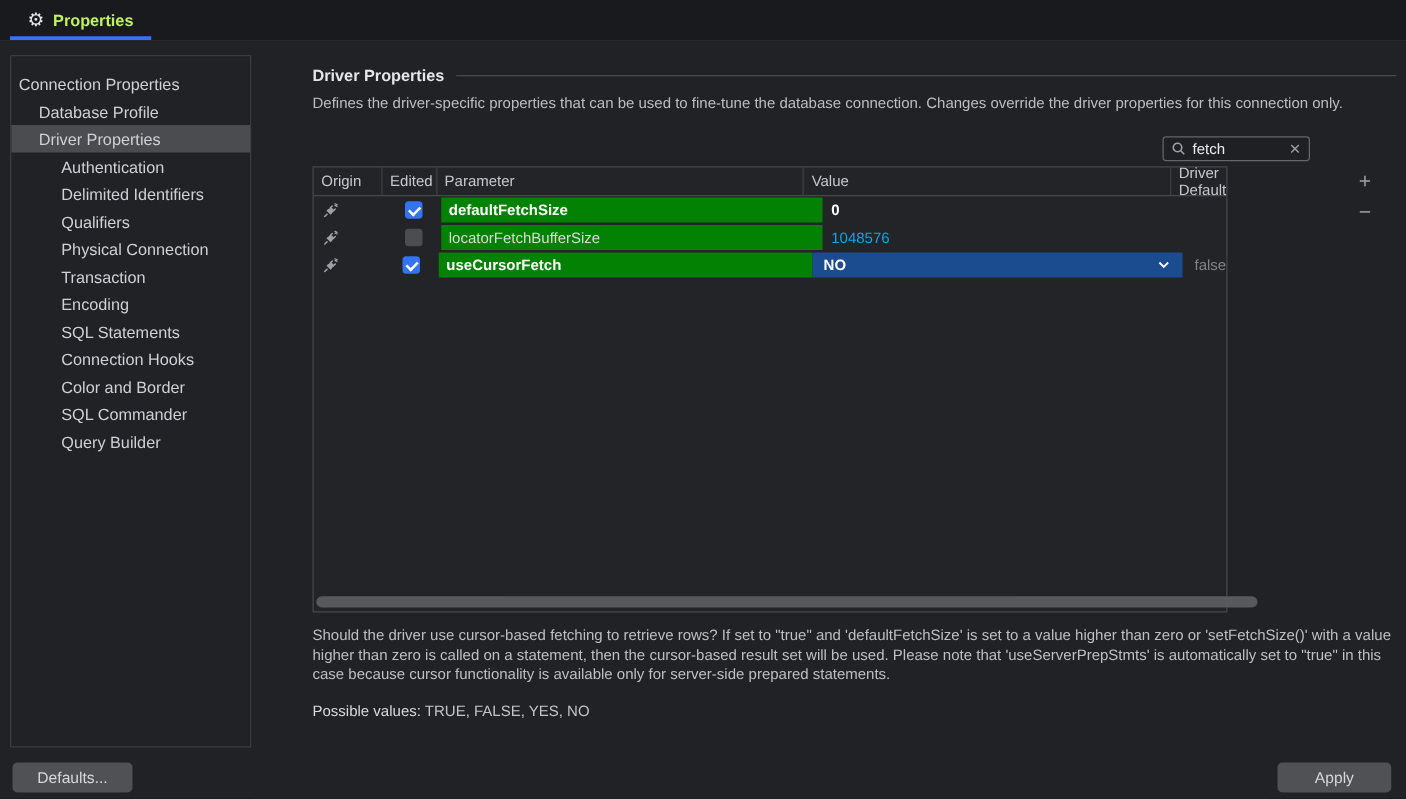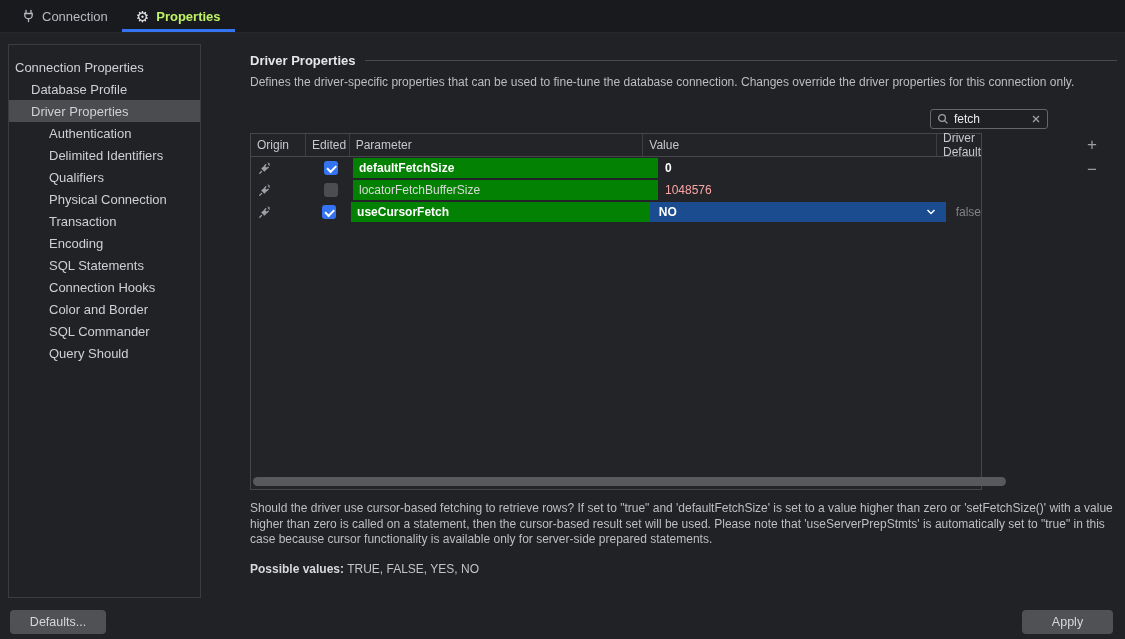--- a/index.html
+++ b/index.html
@@ -47,21 +47,21 @@
   .th { font-size:12px; color:#c6c8cd; padding-left:6px; display:flex; align-items:center; border-right:1px solid #3c3e42; }
   .th:last-child { border-right:none; }
   .w-origin { width:57px; } .w-edited { width:45px; } .w-param { width:305px; } .w-value { width:305px; } .w-default { flex:1; }
   .trow { display:flex; height:22px; align-items:center; }
   .c-origin { width:57px; padding-left:7px; display:flex; align-items:center; }
   .c-edited { width:45px; display:flex; justify-content:center; }
   .c-param { width:305px; height:100%; padding:1px 0; }
   .param-fill { background:var(--green,#038103); height:100%; display:flex; align-items:center; padding-left:6px; font-size:12px; color:#d9dbd9; }
   .param-fill.em { color:#ffffff; font-weight:bold;text-align:center; }
   .c-value { width:305px; height:100%; display:flex; align-items:center; }
-  .value-text { padding-left:7px; font-size:12px; color:#fca5a5; }
+  .value-text { padding-left:7px; font-size:12px; color:#0ea5e9; }
   .value-text.em { color:#ffffff; font-weight:bold; }
   .dropdown {
     flex:1; height:20px; margin:1px 3px 1px 0; background:var(--dropdown-blue,#1b4c8f);
     display:flex; align-items:center; padding:0 9px; color:#fff; font-weight:bold; font-size:12px;
   }
   .dropdown .dd-space { flex:1; }
   .c-default { flex:1; font-size:12px; color:#818386; padding-left:7px; }
   .checkbox { width:14px; height:14px; border-radius:3px; position:relative; }
   .checkbox.unchecked { background:#4b4d51; }
   .checkbox.checked { background:var(--checkbox-blue,#3574f0); }
@@ -72,48 +72,35 @@
   .hscroll { position:absolute; left:2px; bottom:3px; width:753px; height:9px; border-radius:5px; background:#57595d; }
   .tbl-btn {
     position:absolute; left:1083px; width:18px; height:18px; display:flex; align-items:center; justify-content:center;
     color:#9b9ea3; font-size:17px; line-height:1; cursor:default;
   }
   .tbl-btn.add { top:135px; }
   .tbl-btn.remove { top:160px; }
   
   .help { position:absolute; left:250px; top:501px; width:872px; font-size:12px; line-height:15.5px; color:#bdbfc2; }
   .pvals { position:absolute; left:250px; top:562px; font-size:12px; color:#c2c4c7; }
-  .pvals .pv-label { font-weight:bold; color:#d7d9dc;text-align:right; }
+  .pvals .pv-label { font-weight:normal; color:#d7d9dc;text-align:right; }
   
   .btn {
     position:absolute; top:610px; height:24px; background:#4f5154; border-radius:4px;
     color:#d5d7da; font-size:12.5px; display:flex; align-items:center; justify-content:center; cursor:default;
   }
   .btn-defaults { left:10px; width:96px; }
   .btn-apply { left:1022px; width:91px; }
 </style>
 </head>
 <body>
 
 <div class="app">
 
   <div class="tabbar">
-    <div class="tab inactive">
-      <span style="display:flex;">
-        <svg width="13" height="14" viewBox="0 0 13 14">
-          <g stroke="#b7bac0" stroke-width="1.3" fill="none" stroke-linecap="round">
-            <line x1="4" y1="1.5" x2="4" y2="4"></line>
-            <line x1="9" y1="1.5" x2="9" y2="4"></line>
-            <path d="M2.8 4.5 h7.4 v2 a3.7 3.2 0 0 1 -7.4 0 z"></path>
-            <line x1="6.5" y1="10" x2="6.5" y2="12.5"></line>
-          </g>
-        </svg>
-      </span>
-      <span class="tab-label">Connection</span>
-    </div>
     <div class="tab active">
       <span class="gear-glyph">⚙</span>
       <span class="tab-label">Properties</span>
     </div>
   </div>
 
   <div class="sidebar">
     <div id="side-list">
         <div class="side-item" style="padding-left: 6px;">
 
@@ -162,21 +149,21 @@
         <div class="side-item" style="padding-left: 40px;">
 
     <span class="side-label">Color and Border</span>
   </div>
         <div class="side-item" style="padding-left: 40px;">
 
     <span class="side-label">SQL Commander</span>
   </div>
         <div class="side-item" style="padding-left: 40px;">
 
-    <span class="side-label">Query Should</span>
+    <span class="side-label">Query Builder</span>
   </div>
       </div>
   </div>
 
   <div class="section-head">
     <span class="section-title">Driver Properties</span>
     <span class="section-rule"></span>
   </div>
   <div class="section-desc">Defines the driver-specific properties that can be used to fine-tune the database connection. Changes override the driver properties for this connection only.</div>
 

